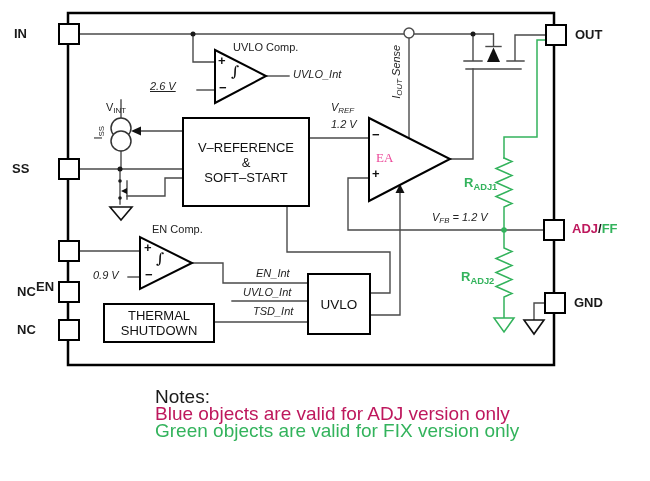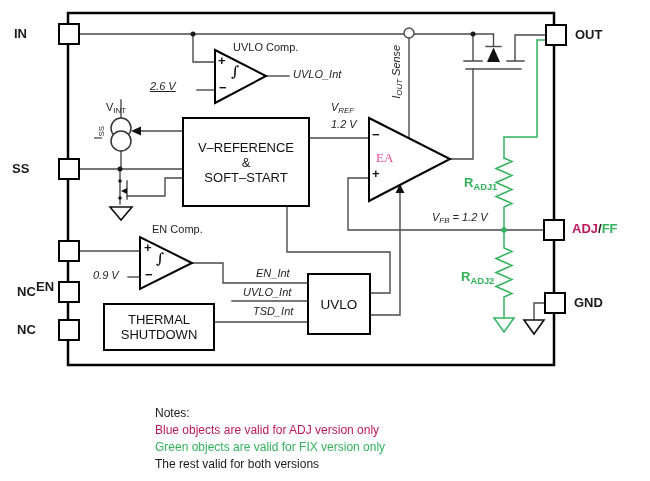--- a/index.html
+++ b/index.html
@@ -17,21 +17,21 @@
   .dark{color:#1a1a1a;}
   .block{position:absolute;box-sizing:border-box;border:2px solid #000;background:#fff;
          display:flex;flex-direction:column;align-items:center;justify-content:center;
          font-size:13px;color:#111;text-align:center;line-height:15px;}
   .pin{position:absolute;box-sizing:border-box;width:22px;height:22px;border:2px solid #000;background:#fff;}
   .rot{transform:rotate(-90deg);transform-origin:center center;text-align:center;}
   .hys{font-family:"DejaVu Serif",serif;font-weight:bold;font-style:italic;font-size:14px;color:#111;}
   .pm{font-size:13px;font-weight:bold;color:#111;}
   .ea-lbl{font-size:13px;color:#ec4899;font-family:Liberation Serif, serif;}
   .radj{font-size:13px;font-weight:bold;padding-left:20px;}
-  .notes{position:absolute;left:155px;top:405px;font-size:12px;line-height:17px;}
+  .notes{position:absolute;left:155px;top:388px;font-size:19px;line-height:17px;}
 </style>
 </head>
 <body>
 
 <div id="stage">
 
   <svg id="schematic-svg" width="650" height="481" viewBox="0 0 650 481">
 
     <rect x="68" y="13" width="486" height="352" fill="none" stroke="#000" stroke-width="2.5"></rect>
 
@@ -99,21 +99,21 @@
 
     <polygon points="110,207 132,207 121,220" fill="#fff" stroke="#111" stroke-width="1.6"></polygon>
     <polygon points="524,320 544,320 534,334" fill="#fff" stroke="#111" stroke-width="1.6"></polygon>
   </svg>
 
   <div class="block" style="left:182px;top:117px;width:128px;height:90px;">
     <div>V–REFERENCE</div>
     <div>&amp;</div>
     <div>SOFT–START</div>
   </div>
-  <div class="block" style="left:103px;top:303px;width:112px;height:48px;">
+  <div class="block" style="left:103px;top:303px;width:112px;height:40px;">
     <div>THERMAL</div>
     <div>SHUTDOWN</div>
   </div>
   <div class="block" style="left:307px;top:273px;width:64px;height:62px;font-size:13.5px;">
     <div>UVLO</div>
   </div>
 
   <div class="pin" style="left:58px;top:23px;"></div>
   <div class="pin" style="left:58px;top:158px;"></div>
   <div class="pin" style="left:58px;top:240px;"></div>
@@ -158,16 +158,15 @@
   <div class="lbl net" style="left:331px;top:101px;line-height:12.5px;"><span>V</span><span class="sub">REF</span><br><span>1.2 V</span></div>
   <div class="lbl net rot" style="left:366px;top:65px;width:64px;"><span>I</span><span class="sub">OUT</span><span> Sense</span></div>
   <div class="lbl net" style="left:396px;top:212px;margin-left:36px;"><span>V</span><span class="sub">FB</span><span> = 1.2 V</span></div>
   <div class="lbl radj green" style="left:444px;top:176px;"><span>R</span><span class="sub">ADJ1</span></div>
   <div class="lbl radj green" style="left:441px;top:270px;"><span>R</span><span class="sub">ADJ2</span></div>
 
   <div class="notes">
     <div class="dark">Notes:</div>
     <div class="blue">Blue objects are valid for ADJ version only</div>
     <div class="green">Green objects are valid for FIX version only</div>
-    <div class="dark">The rest valid for both versions</div>
   </div>
 
 </div>
 
 </body></html>

